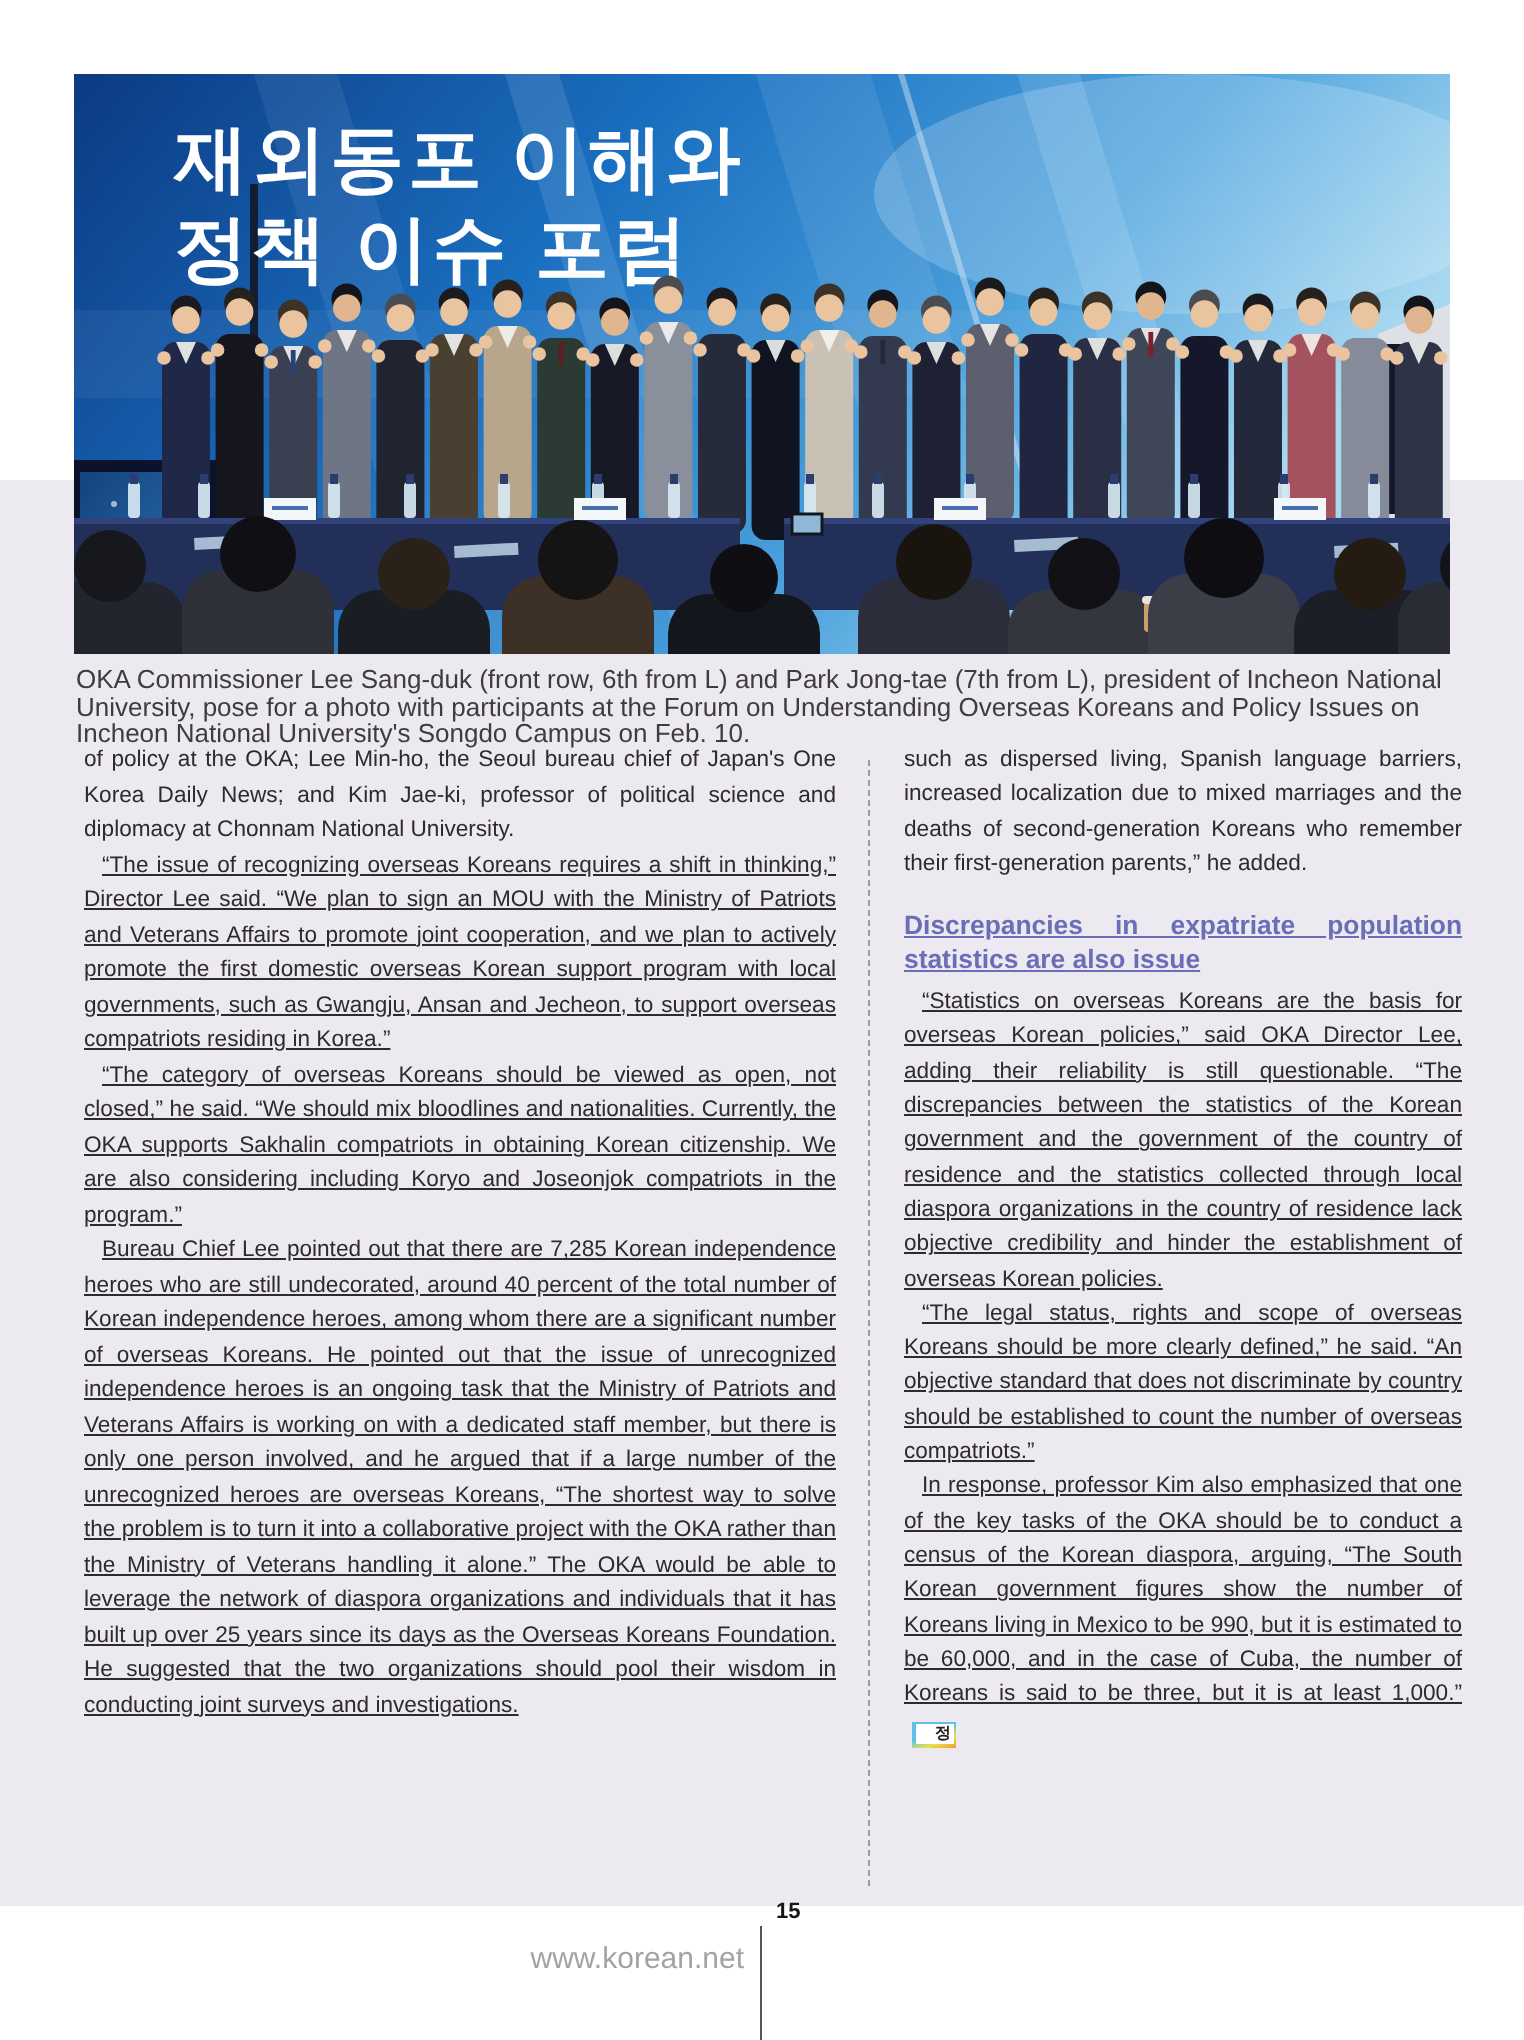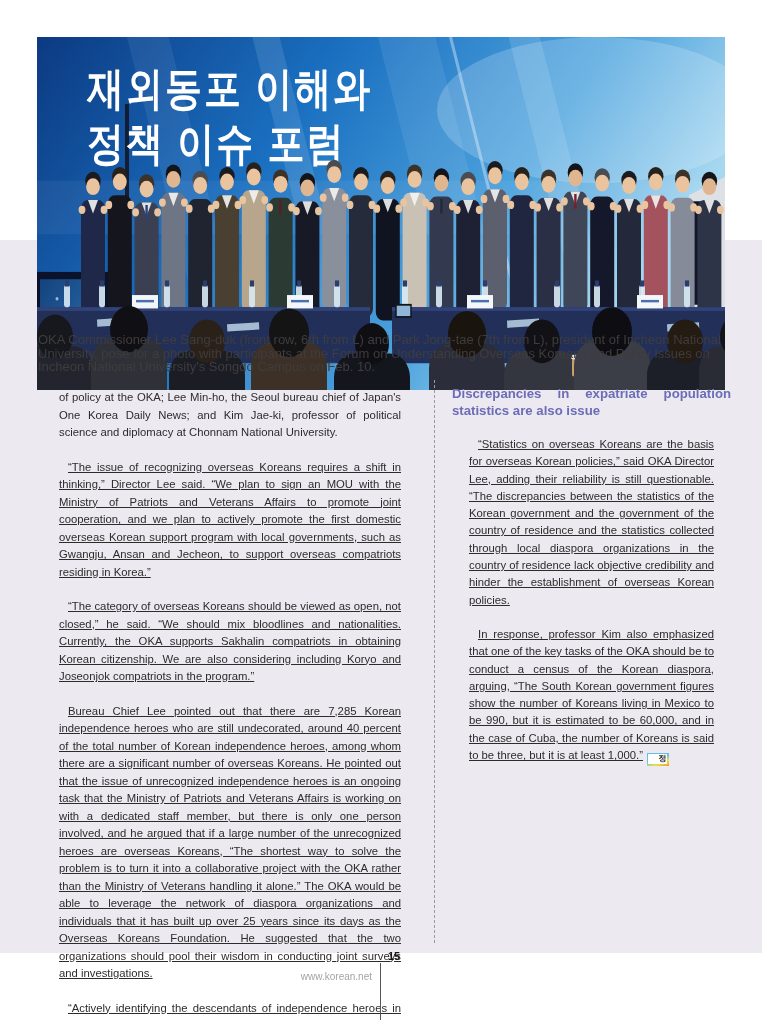--- a/index.html
+++ b/index.html
@@ -1,38 +1,38 @@
 <!DOCTYPE html>
 <html><head>
 <meta charset="utf-8">
 <style>
   html,body{margin:0;padding:0;background:#ffffff;}
   .page{position:relative;width:762px;height:1020px;background:#ffffff;overflow:hidden;
         font-family:"Liberation Sans",sans-serif;}
   .band{position:absolute;left:0;top:240px;width:762px;height:713px;background:#ece9f1;}
-  .photo-wrap{position:absolute;left:37px;top:37px;width:688px;height:353px;overflow:hidden;}
+  .photo-wrap{position:absolute;left:37px;top:37px;width:688px;height:290px;overflow:hidden;}
   .photo-wrap svg{display:block;width:100%;height:100%;}
   .banner-title{font-family:"Liberation Sans",sans-serif;font-weight:800;fill:#ffffff;
         font-size:37px;letter-spacing:2px;}
   .caption{position:absolute;left:38px;top:333px;width:686px;margin:0;
         font-size:13px;line-height:13.5px;color:#3f3c3d;}
   .col-left{position:absolute;left:42px;top:372px;width:376px;}
   .col-right{position:absolute;left:452px;top:372px;width:279px;}
   .col-divider{position:absolute;left:434px;top:380px;height:563px;width:0;
         border-left:1px dashed #9a9aa2;}
-  p.para{margin:17px;font-size:11.3px;line-height:17.5px;color:#2e2b2c;text-align:justify;}
+  p.para{margin:0;font-size:11.3px;line-height:17.5px;color:#2e2b2c;text-align:justify;}
   .col-right p.para{line-height:17.3px;}
   .indent{text-indent:9px;text-decoration:underline;}
   h2.section{margin:13px 0 5px 0;font-size:13.2px;line-height:17px;color:#6b6db6;
-        text-align:justify;font-weight:bold;}
+        text-align:justify;font-weight:bold;text-decoration:underline;}
   .endmark{display:inline-block;vertical-align:-2px;margin-left:4px;padding:1.5px;
         background:linear-gradient(160deg,#5fc0e8 45%,#e8e24a 72%,#f09a2c 100%);}
   .endmark-inner{display:block;background:#ffffff;font-size:8px;line-height:10px;
         padding:0 1px;color:#222;font-weight:bold;}
-  .footer-url{position:absolute;right:390px;top:971px;font-size:10px;color:#a3a3a3;margin-left:33px;}
+  .footer-url{position:absolute;right:390px;top:971px;font-size:15px;color:#a3a3a3;margin-left:33px;}
   .footer-line{position:absolute;left:380px;top:963px;width:1px;height:57px;background:#55555f;}
   .footer-page{position:absolute;left:388px;top:950px;font-size:11px;font-weight:bold;color:#161616;}
 </style>
 </head>
 <body>
 
 <div class="page">
   <div class="band"></div>
 
   <figure class="photo-wrap" style="margin:0">
@@ -349,27 +349,28 @@
     </svg>
   </figure>
 
   <p class="caption">OKA Commissioner Lee Sang-duk (front row, 6th from L) and Park Jong-tae (7th from L), president of Incheon National University, pose for a photo with participants at the Forum on Understanding Overseas Koreans and Policy Issues on Incheon National University's Songdo Campus on Feb. 10.</p>
 
   <div class="col-left">
     <p class="para">of policy at the OKA; Lee Min-ho, the Seoul bureau chief of Japan's One Korea Daily News; and Kim Jae-ki, professor of political science and diplomacy at Chonnam National University.</p>
     <p class="para indent">“The issue of recognizing overseas Koreans requires a shift in thinking,” Director Lee said. “We plan to sign an MOU with the Ministry of Patriots and Veterans Affairs to promote joint cooperation, and we plan to actively promote the first domestic overseas Korean support program with local governments, such as Gwangju, Ansan and Jecheon, to support overseas compatriots residing in Korea.”</p>
     <p class="para indent">“The category of overseas Koreans should be viewed as open, not closed,” he said. “We should mix bloodlines and nationalities. Currently, the OKA supports Sakhalin compatriots in obtaining Korean citizenship. We are also considering including Koryo and Joseonjok compatriots in the program.”</p>
     <p class="para indent">Bureau Chief Lee pointed out that there are 7,285 Korean independence heroes who are still undecorated, around 40 percent of the total number of Korean independence heroes, among whom there are a significant number of overseas Koreans. He pointed out that the issue of unrecognized independence heroes is an ongoing task that the Ministry of Patriots and Veterans Affairs is working on with a dedicated staff member, but there is only one person involved, and he argued that if a large number of the unrecognized heroes are overseas Koreans, “The shortest way to solve the problem is to turn it into a collaborative project with the OKA rather than the Ministry of Veterans handling it alone.” The OKA would be able to leverage the network of diaspora organizations and individuals that it has built up over 25 years since its days as the Overseas Koreans Foundation. He suggested that the two organizations should pool their wisdom in conducting joint surveys and investigations.</p>
-    <p class="para indent">“Actively identifying the descendants of independence heroes in the Mexico-Cuba region and passing on the honors to them will strengthen their connection to their homeland and give them a sense of pride as Korean descendants,” professor Kim said.</p>
   </div>
 
   <div class="col-divider"></div>
 
   <div class="col-right">
+    <p class="para">such as dispersed living, Spanish language barriers, increased localization due to mixed marriages and the deaths of second-generation Koreans who remember their first-generation parents,” he added.</p>
     <h2 class="section">Discrepancies in expatriate population statistics are also issue</h2>
     <p class="para indent">“Statistics on overseas Koreans are the basis for overseas Korean policies,” said OKA Director Lee, adding their reliability is still questionable. “The discrepancies between the statistics of the Korean government and the government of the country of residence and the statistics collected through local diaspora organizations in the country of residence lack objective credibility and hinder the establishment of overseas Korean policies.</p>
+    <p class="para indent">“The legal status, rights and scope of overseas Koreans should be more clearly defined,” he said. “An objective standard that does not discriminate by country should be established to count the number of overseas compatriots.”</p>
     <p class="para indent"><span>In response, professor Kim also emphasized that one of the key tasks of the OKA should be to conduct a census of the Korean diaspora, arguing, “The South Korean government figures show the number of Koreans living in Mexico to be 990, but it is estimated to be 60,000, and in the case of Cuba, the number of Koreans is said to be three, but it is at least 1,000.”</span><span class="endmark"><span class="endmark-inner">정</span></span></p>
   </div>
 
   <span class="footer-url">www.korean.net</span>
   <div class="footer-line"></div>
   <span class="footer-page">15</span>
 </div>
 
 </body></html>

